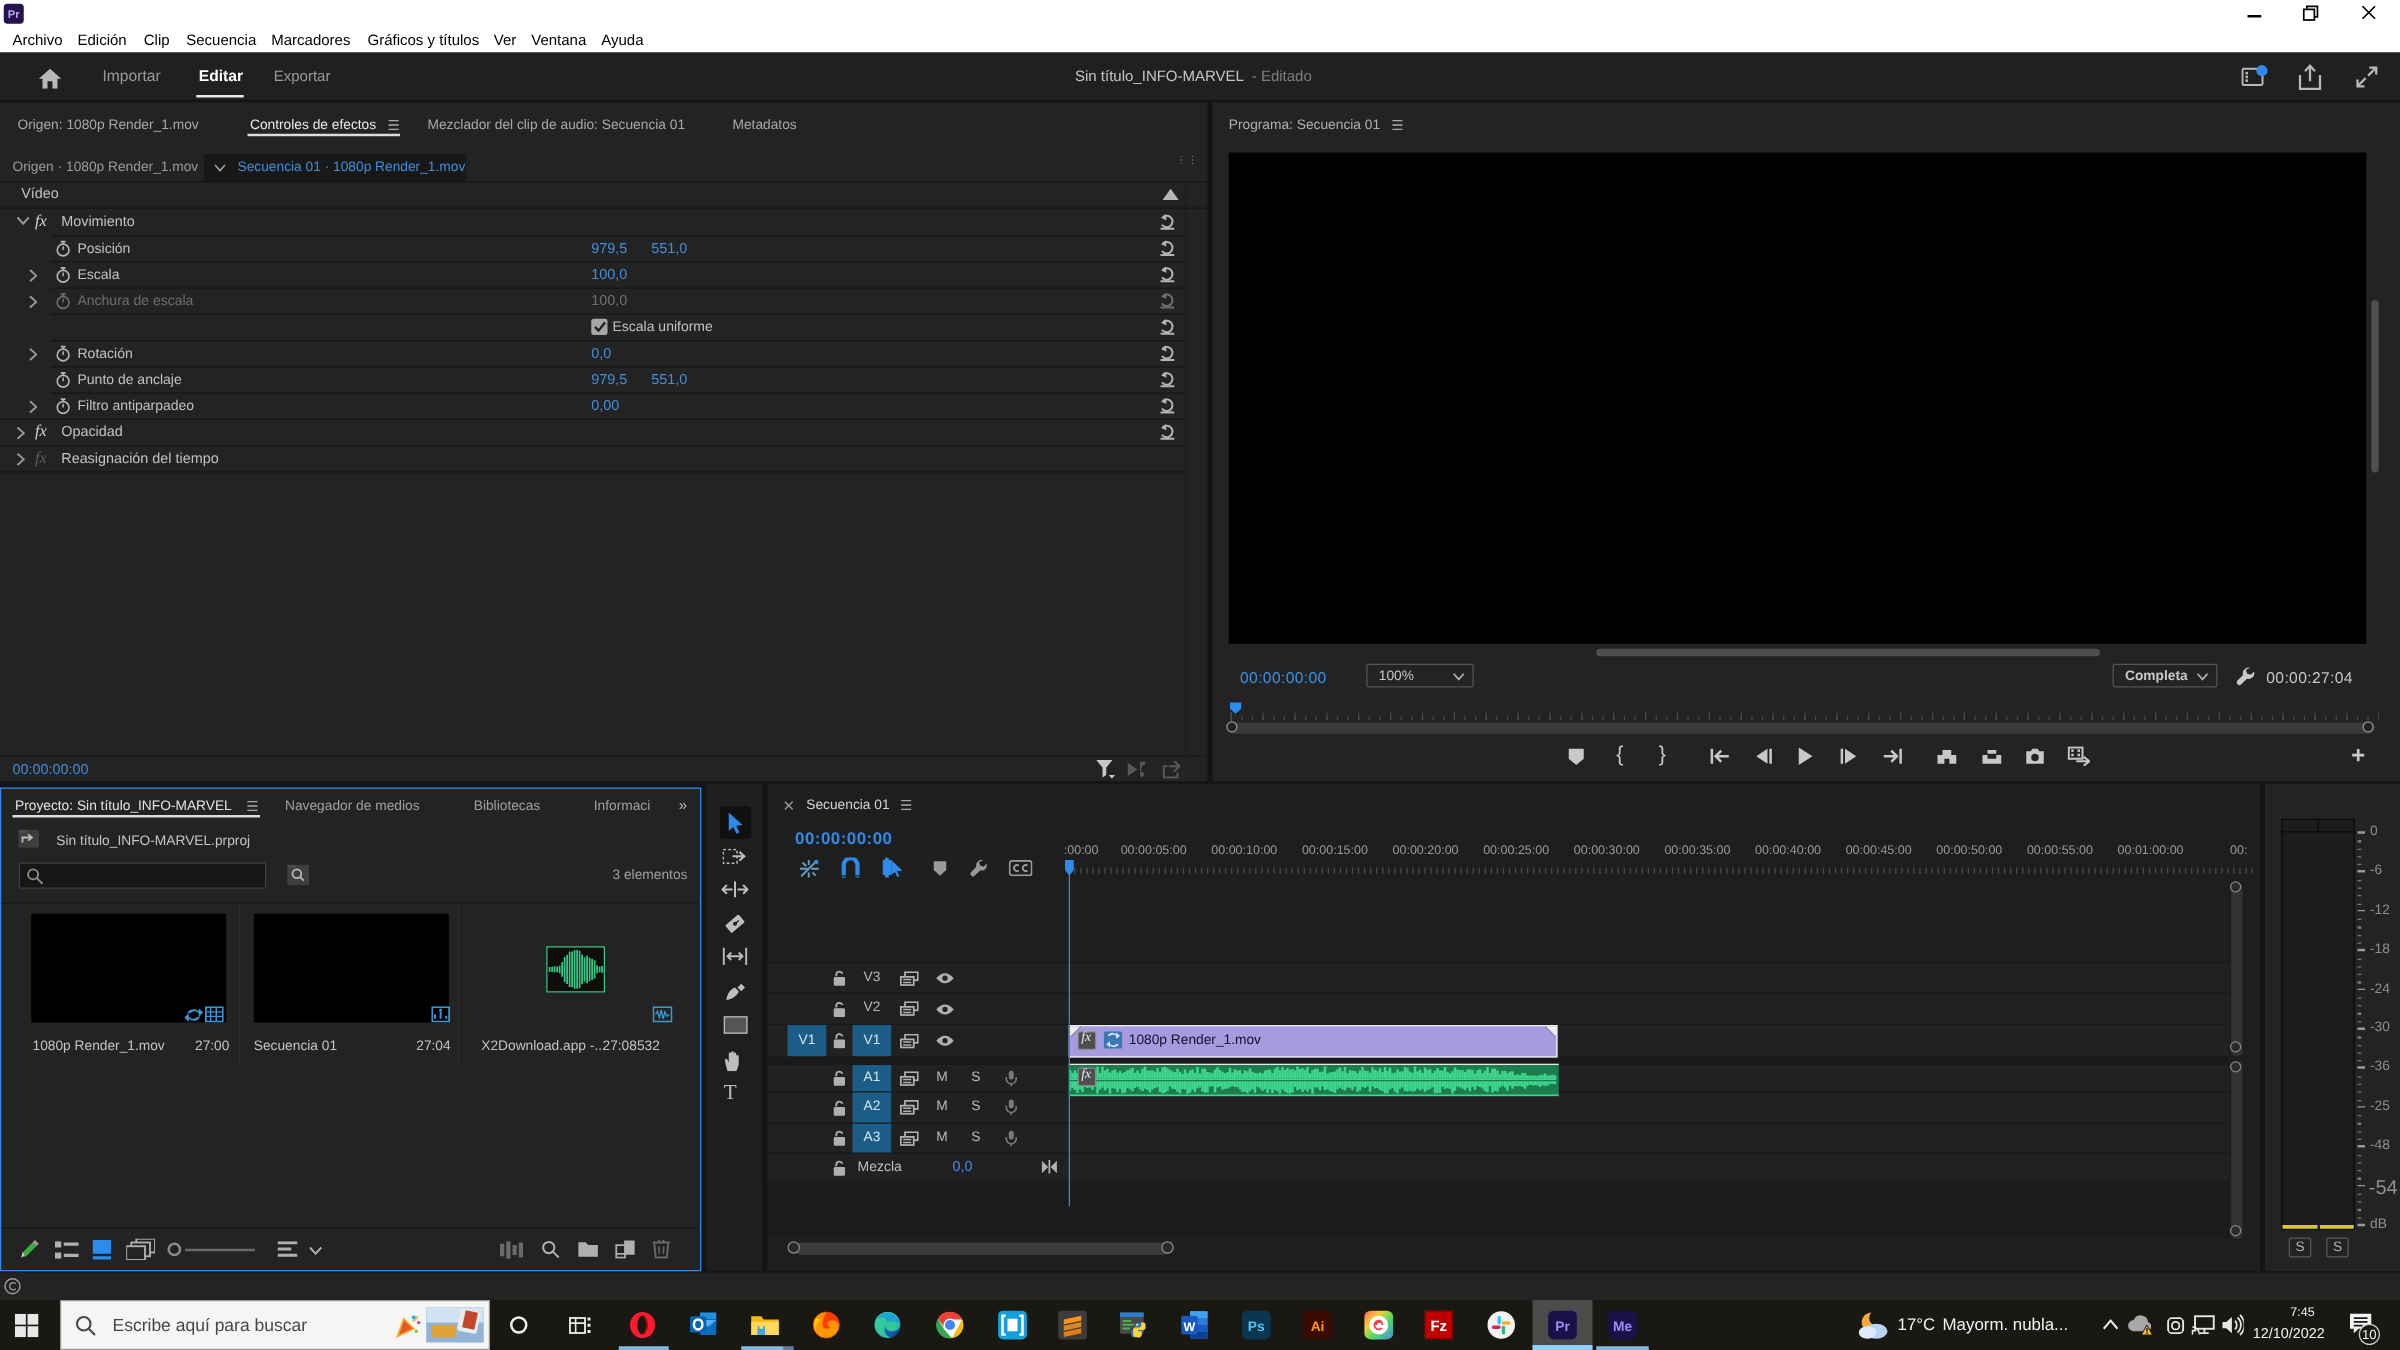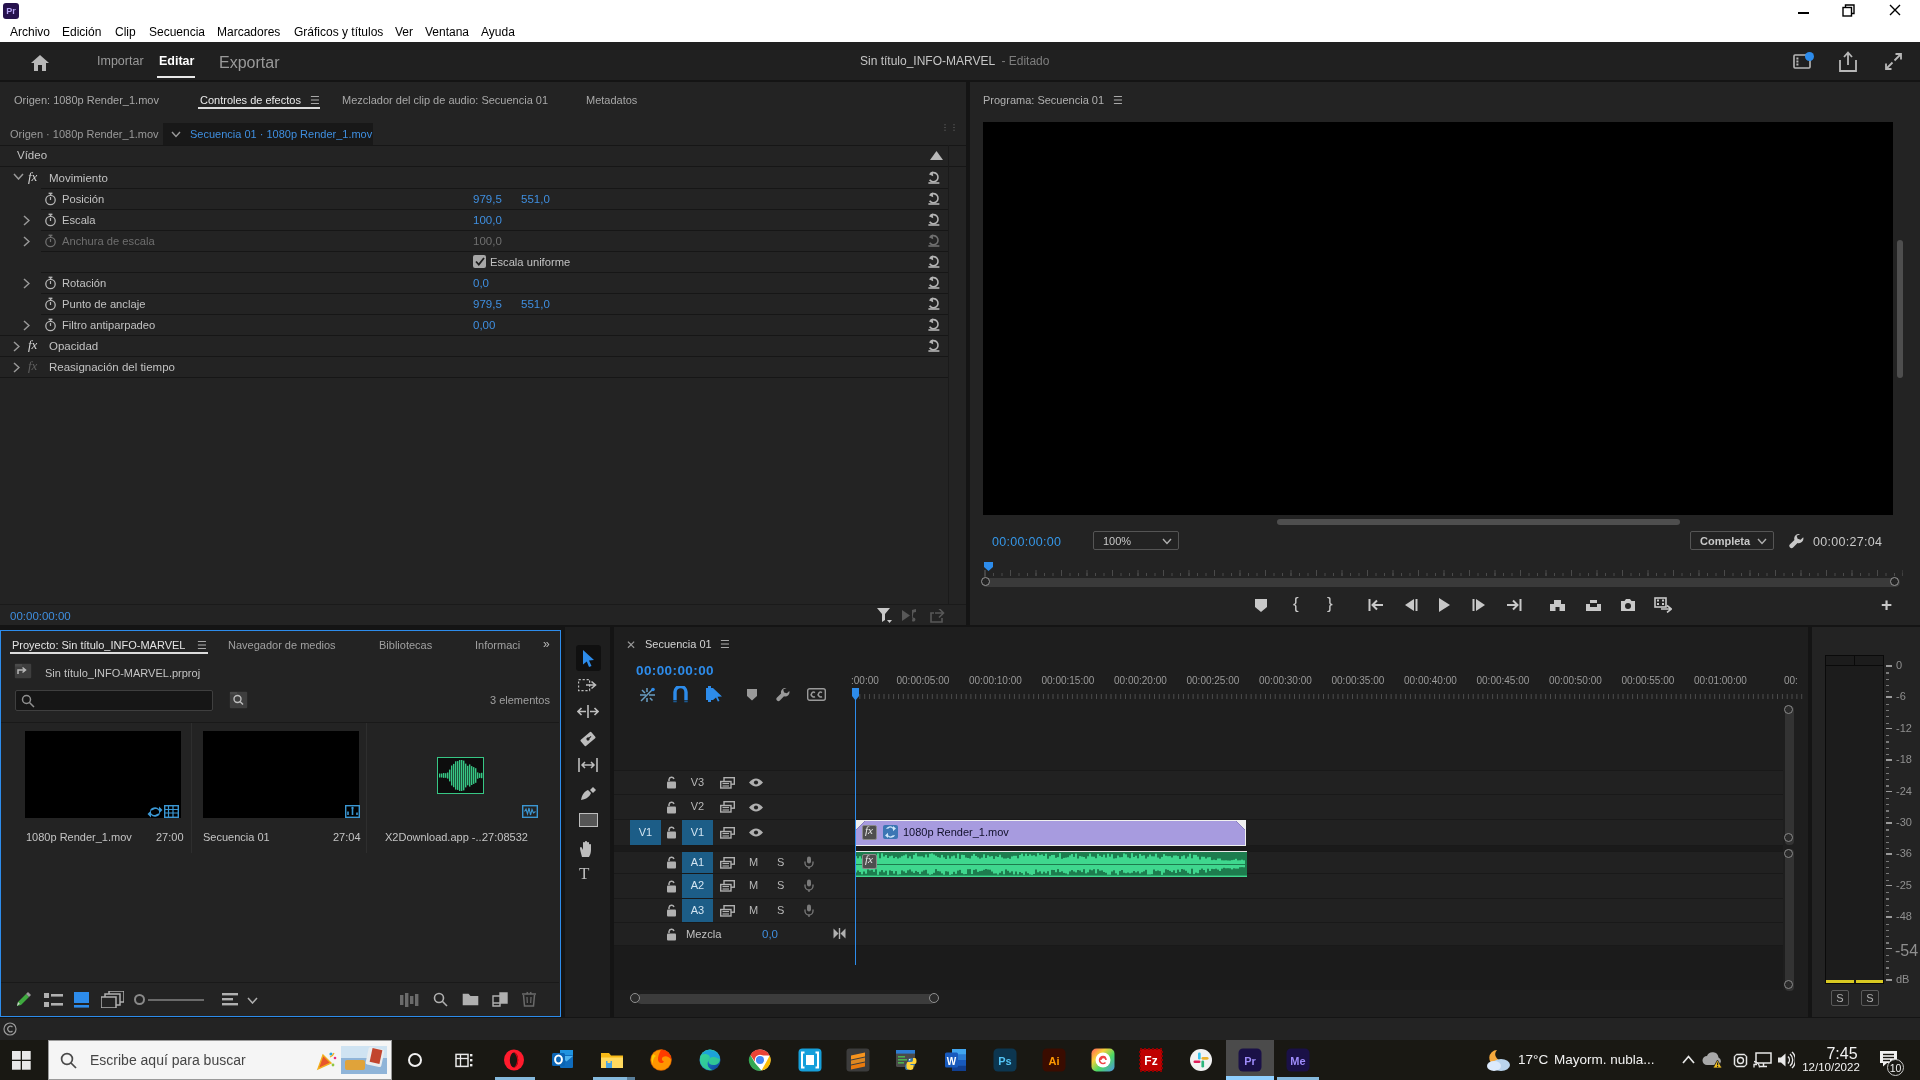--- a/index.html
+++ b/index.html
@@ -30,24 +30,24 @@
       </svg>
   <svg class="abs" style="left:1889px;top:4px;" width="12" height="12" viewBox="0 0 12 12">
         <path d="M1 1 L11 11 M11 1 L1 11" stroke="#000" stroke-width="1.4"></path>
       </svg>
 </div>
 
 <div class="abs" id="toolbar" style="left:0;top:42px;width:1920px;height:38px;background:#202020;">
   <svg class="abs" style="left:31px;top:13px;" width="18" height="16" viewBox="0 0 18 16">
         <path d="M9 0 L18 8 L15 8 L15 16 L11 16 L11 10 L7 10 L7 16 L3 16 L3 8 L0 8 Z" fill="#b8b8b8"></path>
       </svg>
-  <div class="abs" style="left:97px;top:12px;font-size:12.5px;color:#9a9a9a;">Importar</div>
+  <div class="abs" style="left:82px;top:12px;font-size:12.5px;color:#9a9a9a;">Importar</div>
   <div class="abs" style="left:159px;top:12px;font-size:12.5px;color:#fff;font-weight:bold;">Editar</div>
   <div class="abs" style="left:157px;top:34px;width:38px;height:2px;background:#e8e8e8;"></div>
-  <div class="abs" style="left:219px;top:12px;font-size:16px;color:#9a9a9a;">Exportar</div>
+  <div class="abs" style="left:219px;top:12px;font-size:12px;color:#9a9a9a;">Exportar</div>
   <div class="abs" style="left:860px;top:12px;font-size:12px;color:#c6c6c6;">Sin título_INFO-MARVEL <span style="color:#7e7e7e;">&nbsp;- Editado</span></div>
 
   <svg class="abs" style="left:1793px;top:10px;" width="22" height="20" viewBox="0 0 22 20">
         <rect x="1" y="3" width="16" height="13" rx="1" fill="none" stroke="#b8b8b8" stroke-width="1.6"></rect>
         <rect x="3.4" y="5.5" width="2" height="2" fill="#b8b8b8"></rect>
         <rect x="3.4" y="8.5" width="2" height="2" fill="#b8b8b8"></rect>
         <rect x="3.4" y="11.5" width="2" height="2" fill="#b8b8b8"></rect>
         <circle cx="16.5" cy="4.5" r="4.5" fill="#2d8ceb"></circle>
       </svg>
   <svg class="abs" style="left:1838px;top:9px;" width="20" height="22" viewBox="0 0 20 22">
@@ -1811,21 +1811,21 @@
         <line x1="7" y1="14.5" x2="14" y2="14.5" stroke="#e8e8e8" stroke-width="1.5"></line>
         <line x1="10.5" y1="11" x2="10.5" y2="14" stroke="#e8e8e8" stroke-width="1.5"></line>
         <path d="M1 15.5 L1 12.5 L4 12.5" fill="none" stroke="#e8e8e8" stroke-width="1.3"></path>
         <path d="M1 9.5 A6 6 0 0 1 6.5 15.5" fill="none" stroke="#e8e8e8" stroke-width="1.3"></path>
       </svg>
   <svg class="abs" style="left:1777px;top:11px;" width="18" height="18" viewBox="0 0 18 18">
         <path d="M1 6.5 L4 6.5 L8.5 2.5 L8.5 15.5 L4 11.5 L1 11.5 Z" fill="#e8e8e8"></path>
         <path d="M11 5.5 A5 5 0 0 1 11 12.5 M13 3 A8 8 0 0 1 13 15 M15 1 A11 11 0 0 1 15 17" fill="none" stroke="#e8e8e8" stroke-width="1.4"></path>
       </svg>
 
-  <div class="abs" style="left:1820px;top:5px;width:44px;text-align:center;font-size:16px;color:#f2f2f2;">7:45</div>
+  <div class="abs" style="left:1820px;top:5px;width:44px;text-align:center;font-size:10px;color:#f2f2f2;">7:45</div>
   <div class="abs" style="left:1797px;top:21px;width:68px;text-align:center;font-size:11.5px;color:#f2f2f2;">12/10/2022</div>
 
   <svg class="abs" style="left:1879px;top:10px;" width="19" height="17" viewBox="0 0 19 17">
         <path d="M1 1 L18 1 L18 13 L8 13 L4 16.5 L4 13 L1 13 Z" fill="#f2f2f2"></path>
         <line x1="4" y1="4.5" x2="15" y2="4.5" stroke="#191813" stroke-width="1.4"></line>
         <line x1="4" y1="7.5" x2="15" y2="7.5" stroke="#191813" stroke-width="1.4"></line>
         <line x1="4" y1="10.5" x2="11" y2="10.5" stroke="#191813" stroke-width="1.4"></line>
       </svg>
   <div class="abs" style="left:1887px;top:19px;width:17px;height:17px;border:1.6px solid #c8c8c8;border-radius:50%;background:#191813;text-align:center;font-size:10.5px;color:#f2f2f2;line-height:16px;">10</div>
 </div>

